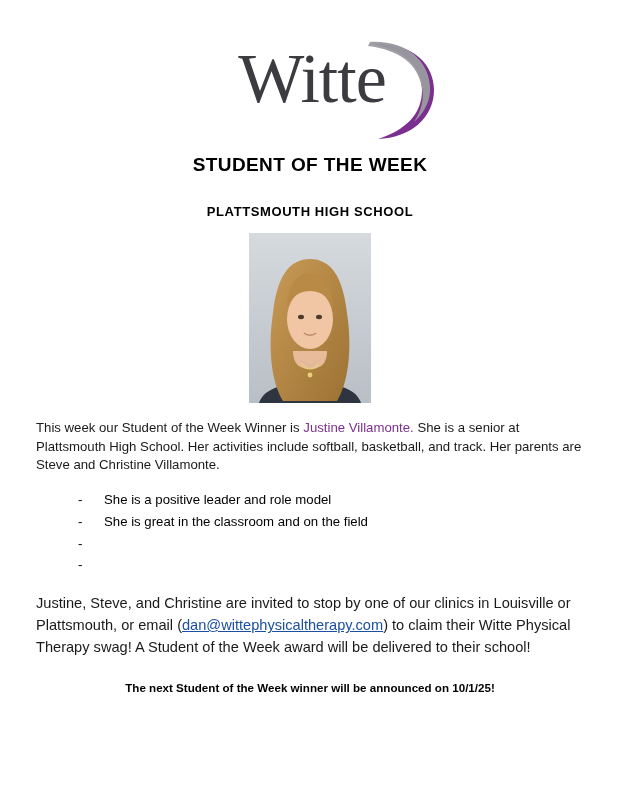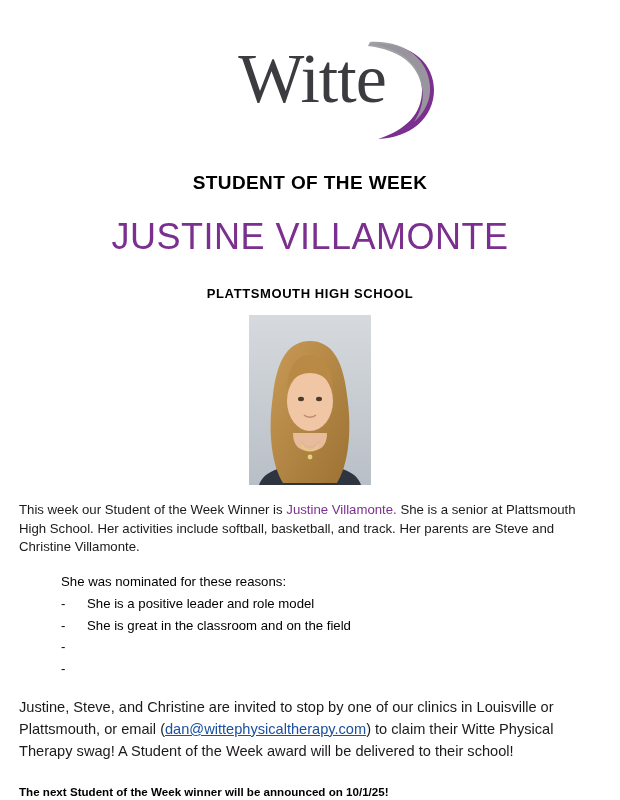--- a/index.html
+++ b/index.html
@@ -12,21 +12,21 @@
     background: #ffffff;
     font-family: "Liberation Sans", sans-serif;
     color: #000000;
     overflow: hidden;
   }
   .page {
     position: relative;
     width: 620px;
     height: 800px;
     box-sizing: border-box;
-    padding: 0 19px;
+    padding: 0 36px;
   }
 
   
   .logo-block {
     display: flex;
     align-items: center;
     justify-content: center;
     height: 140px;
     padding-top: 18px;
     box-sizing: border-box;
@@ -65,21 +65,21 @@
     line-height: 1.28;
   }
 
   
   .sotw-title {
     text-align: center;
     font-size: 19px;
     font-weight: bold;
     letter-spacing: 0.4px;
     color: #000;
-    margin-top: 32px;
+    margin-top: 14px;
   }
   .student-name {
     text-align: center;
     font-size: 36px;
     font-weight: normal;
     color: #7b2f8e;
     margin-top: 22px;
     letter-spacing: 0.5px;
   }
   .school-name {
@@ -136,21 +136,21 @@
     font-size: 14.6px;
     line-height: 1.5;
     color: #1a1a1a;
   }
   .email-link {
     color: #1b4fa0;
     text-decoration: underline;
   }
   .footer-note {
     margin-top: 22px;
-    text-align: left;
+    text-align: center;
     font-size: 11.6px;
     font-weight: bold;
     color: #000;
   }
 </style>
 </head>
 <body>
 
 <div class="page">
 
@@ -158,21 +158,20 @@
     <div class="logo-wrap">
       <div class="logo-witte">Witte</div>
       <svg class="logo-swoosh" viewBox="0 0 78 104">
         <path d="M10 6 C50 4, 72 26, 72 52 C72 80, 48 100, 16 101 C44 92, 60 76, 60 52 C60 28, 42 12, 10 6 Z" fill="#7b2f8e"></path>
         <path d="M8 4 C44 2, 66 22, 68 48 C69 62, 63 74, 52 84 C60 72, 62 60, 60 50 C56 26, 38 12, 6 8 Z" fill="#9b9ba0" opacity="0.95"></path>
       </svg>
     </div>
   </div>
 
   <div class="sotw-title">STUDENT OF THE WEEK</div>
-  <div class="student-name">JUSTINE VILLAMONTE</div>
   <div class="school-name">PLATTSMOUTH HIGH SCHOOL</div>
 
   <div class="photo-block">
     <div class="photo">
       <svg width="122" height="170" viewBox="0 0 122 170">
         <defs>
           <linearGradient id="bg" x1="0" y1="0" x2="0" y2="1">
             <stop offset="0%" stop-color="#d6dade"></stop>
             <stop offset="100%" stop-color="#b9bfc6"></stop>
           </linearGradient>
@@ -196,21 +195,20 @@
         <path d="M53 130 C56 138, 66 138, 69 130" stroke="#e6d27a" stroke-width="1.2" fill="none"></path>
       </svg>
     </div>
   </div>
 
   <div class="body-text">
     <span>This week our Student of the Week Winner is </span><span class="name-highlight">Justine Villamonte.</span><span> She is a senior at Plattsmouth High School. Her activities include softball, basketball, and track. Her parents are Steve and Christine Villamonte.</span>
   </div>
 
   <div class="nominate-block">
-    <div class="nominate-title">She was nominated for these reasons:</div>
     <div class="reason-row">
       <span class="reason-dash">-</span>
       <span>She is a positive leader and role model</span>
     </div>
     <div class="reason-row">
       <span class="reason-dash">-</span>
       <span>She is great in the classroom and on the field</span>
     </div>
     <div class="reason-row">
       <span class="reason-dash">-</span>

